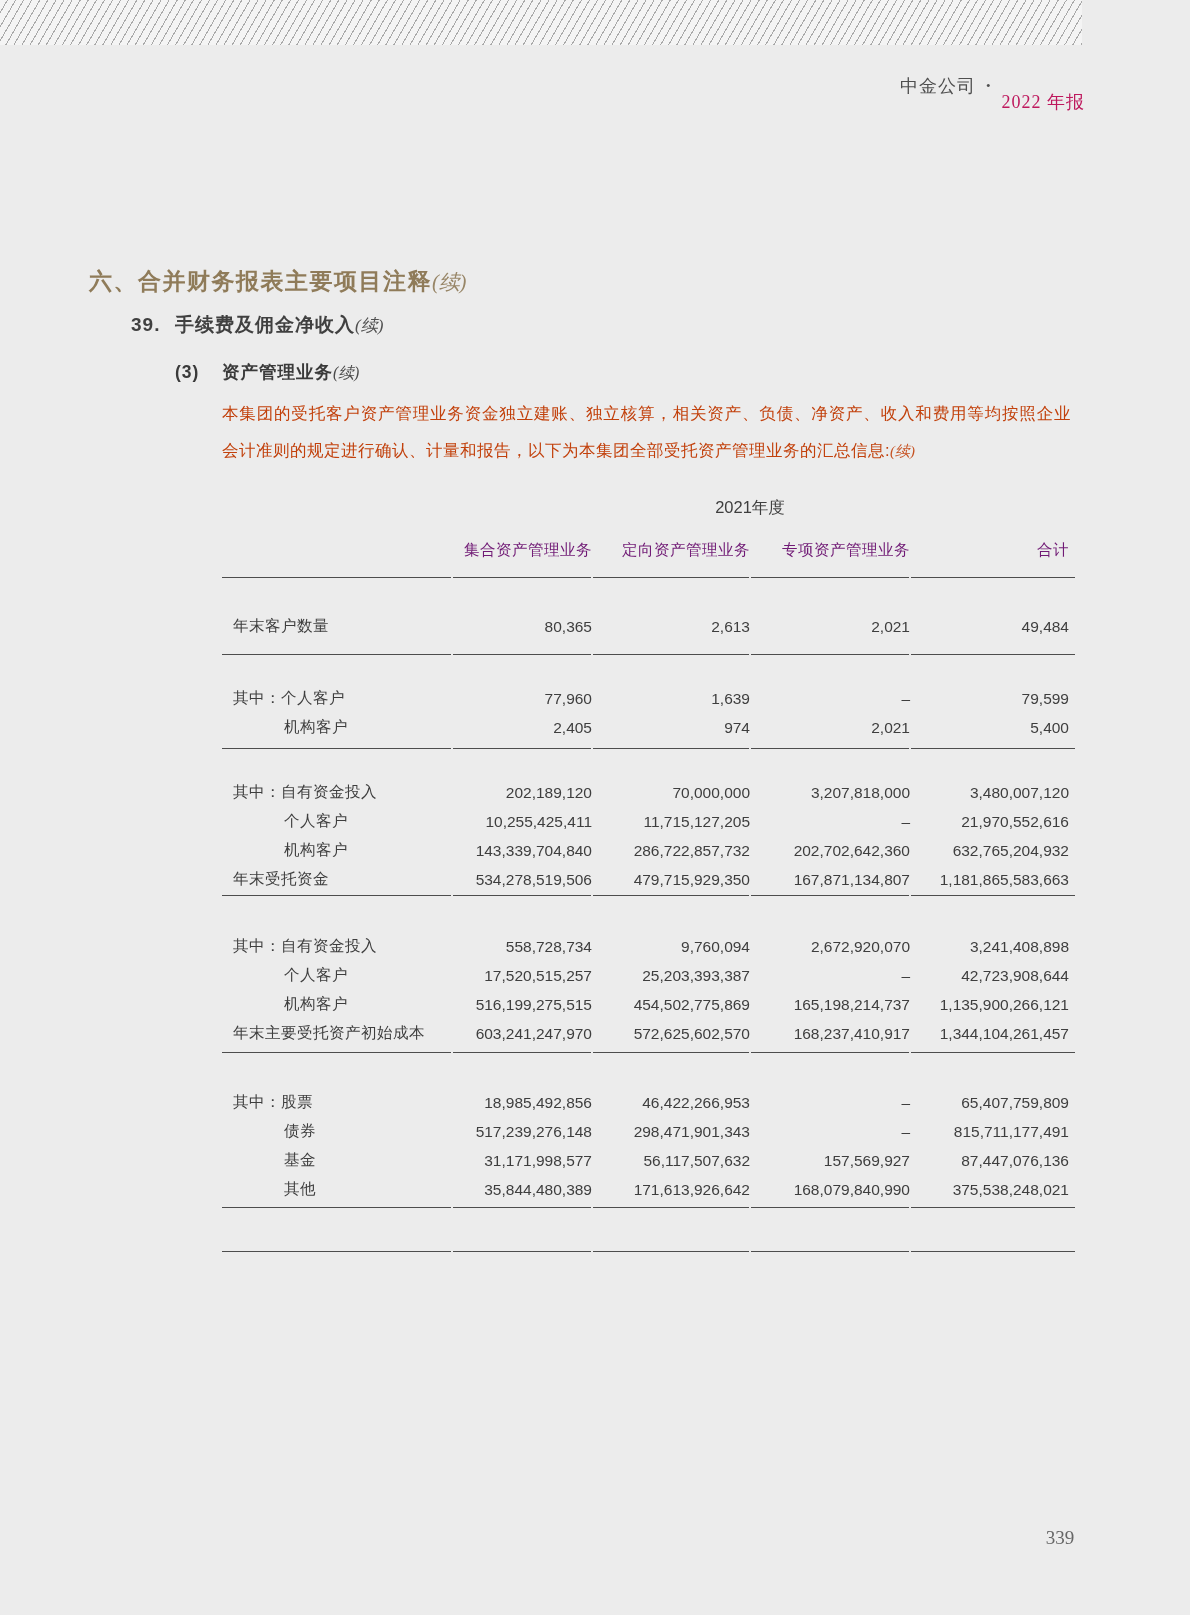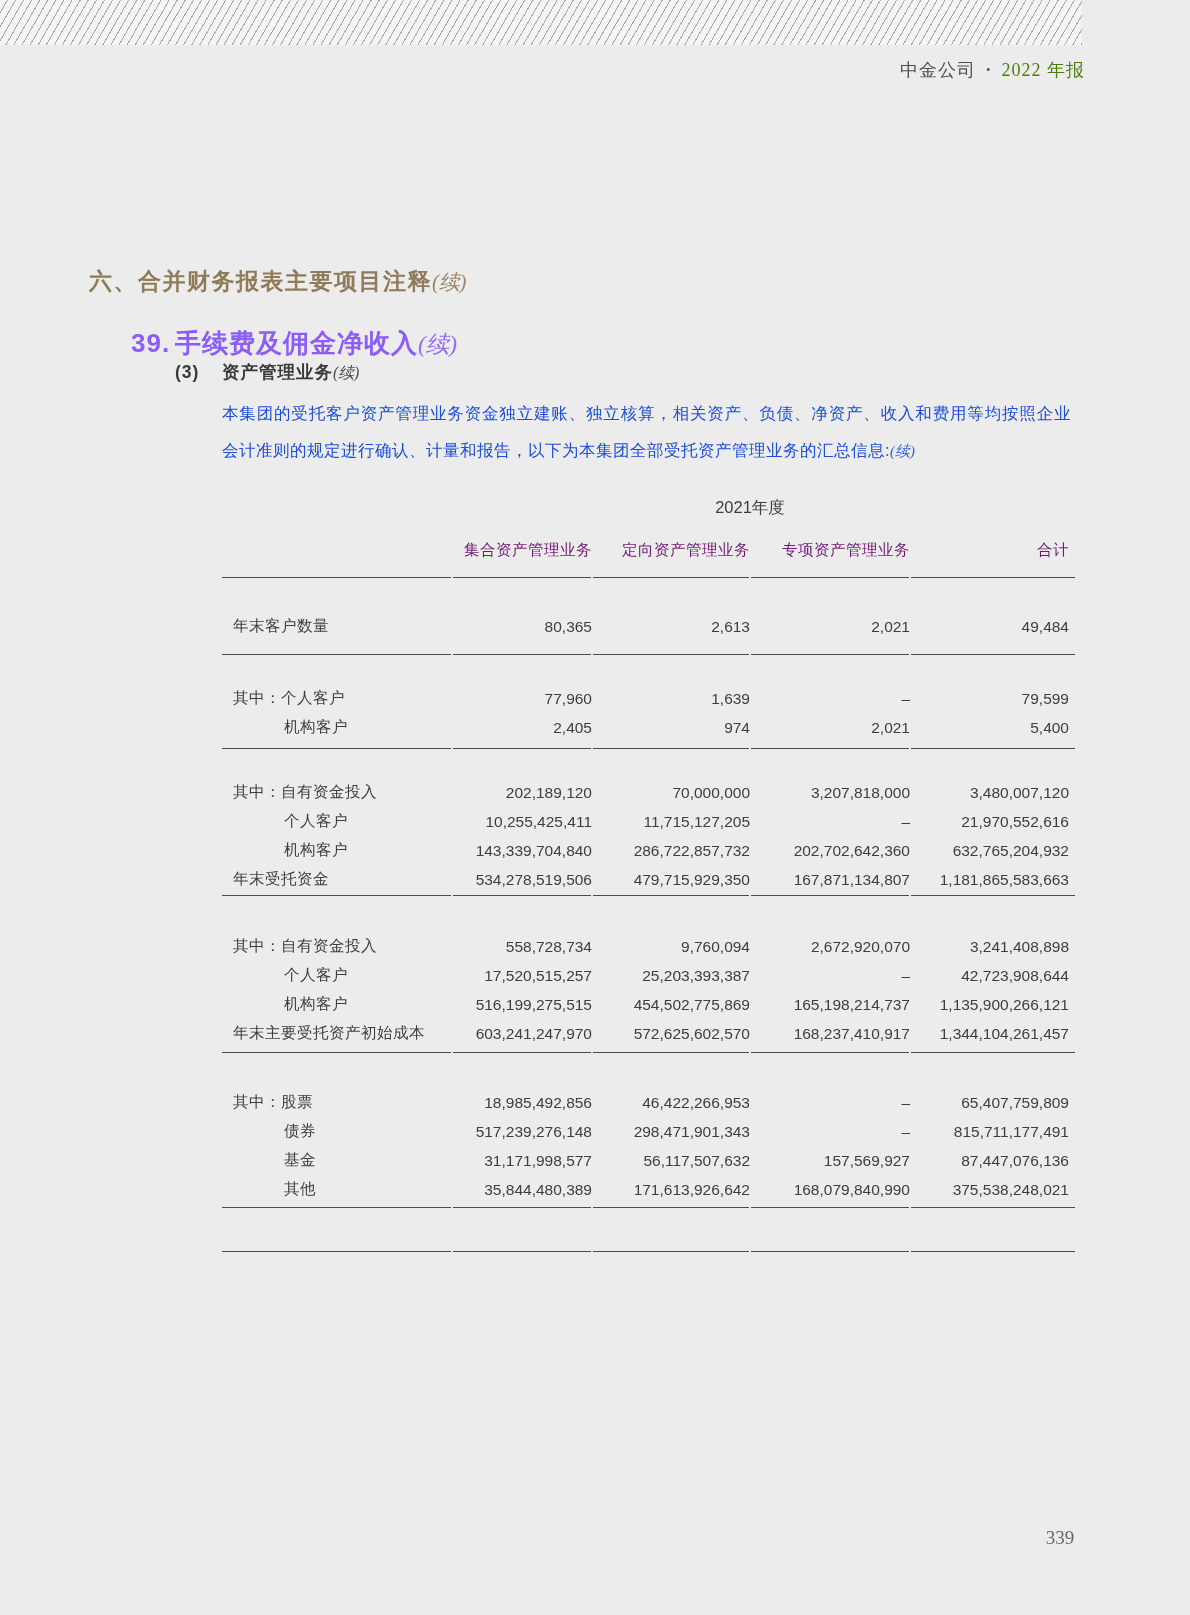--- a/index.html
+++ b/index.html
@@ -17,45 +17,45 @@
     background:repeating-linear-gradient(120deg,#f4f4f4 0px,#f4f4f4 6px,#a9a9a9 6px,#a9a9a9 7px);
   }
   
   .masthead{
     position:absolute;top:58px;right:105px;
     font-family:"Liberation Serif",serif;
     font-size:18px;color:#4f4f4f;letter-spacing:1px;
     display:flex;align-items:center;gap:10px;
   }
   .masthead .bullet{font-size:13px;color:#4f4f4f;}
-  .masthead .edition{color:#4d7c0f;}
+  .masthead .edition{color:#be185d;margin-top:32px;}
   
   .h1{
     position:absolute;left:89px;top:266px;
     font-size:23px;font-weight:700;color:#8f7b59;letter-spacing:1.5px;
   }
   .h2{
-    position:absolute;left:131px;top:326px;
-    font-size:26px;font-weight:700;color:#8b5cf6;letter-spacing:1px;
+    position:absolute;left:131px;top:312px;
+    font-size:19px;font-weight:700;color:#404040;letter-spacing:1px;
   }
   .h3{
     position:absolute;left:175px;top:360px;
     font-size:17.5px;font-weight:700;color:#3a3a3a;letter-spacing:1px;
   }
   .h2 .num{display:inline-block;width:44px;}
   .h3 .num{display:inline-block;width:47px;}
   .cont{
     font-family:"Liberation Serif",serif;
     font-style:italic;font-weight:400;font-size:0.9em;
     opacity:0.9;letter-spacing:0;
   }
   
   .para{
     position:absolute;left:222px;top:395px;width:849px;
-    font-size:16.5px;line-height:37px;color:#1d4ed8;
+    font-size:16.5px;line-height:37px;color:#c2410c;
     text-align:justify;letter-spacing:0.5px;
   }
   
   .period{
     position:absolute;left:650px;top:497px;width:200px;
     text-align:center;font-size:16.5px;color:#3e3e3e;
   }
   
   .tbl{
     position:absolute;left:222px;top:538px;width:853px;

